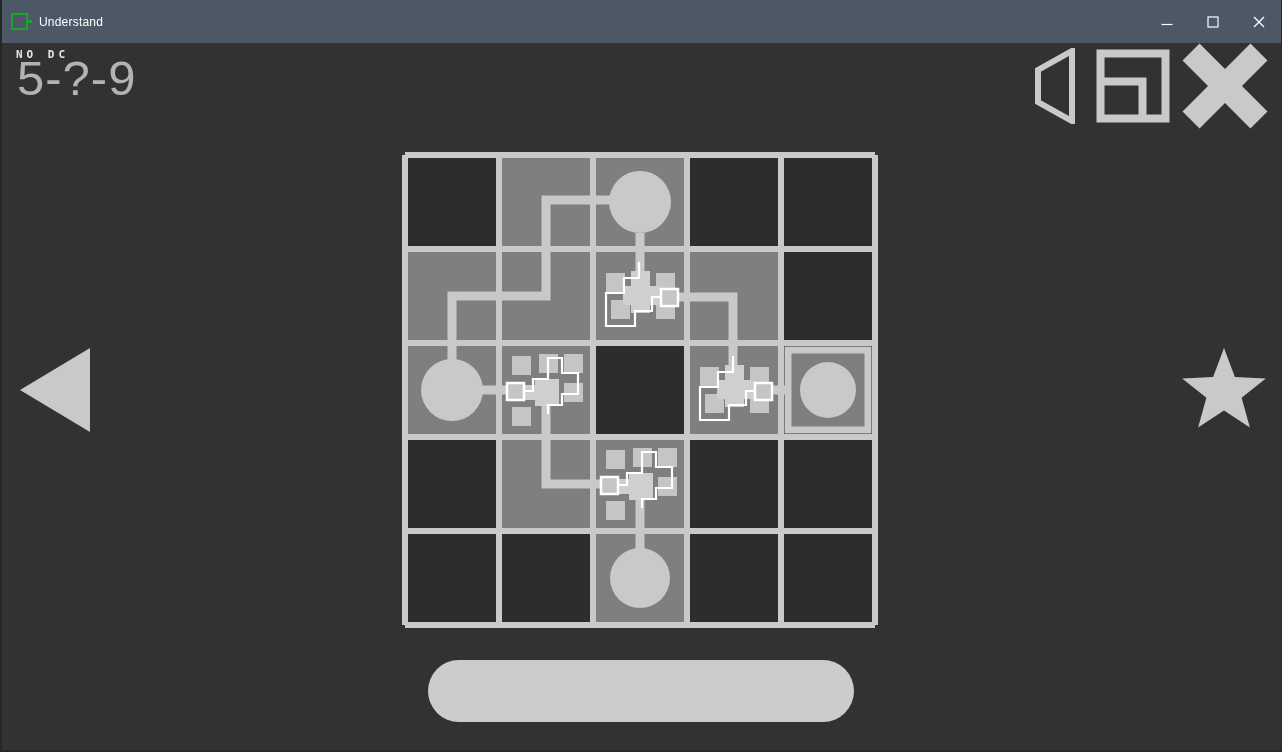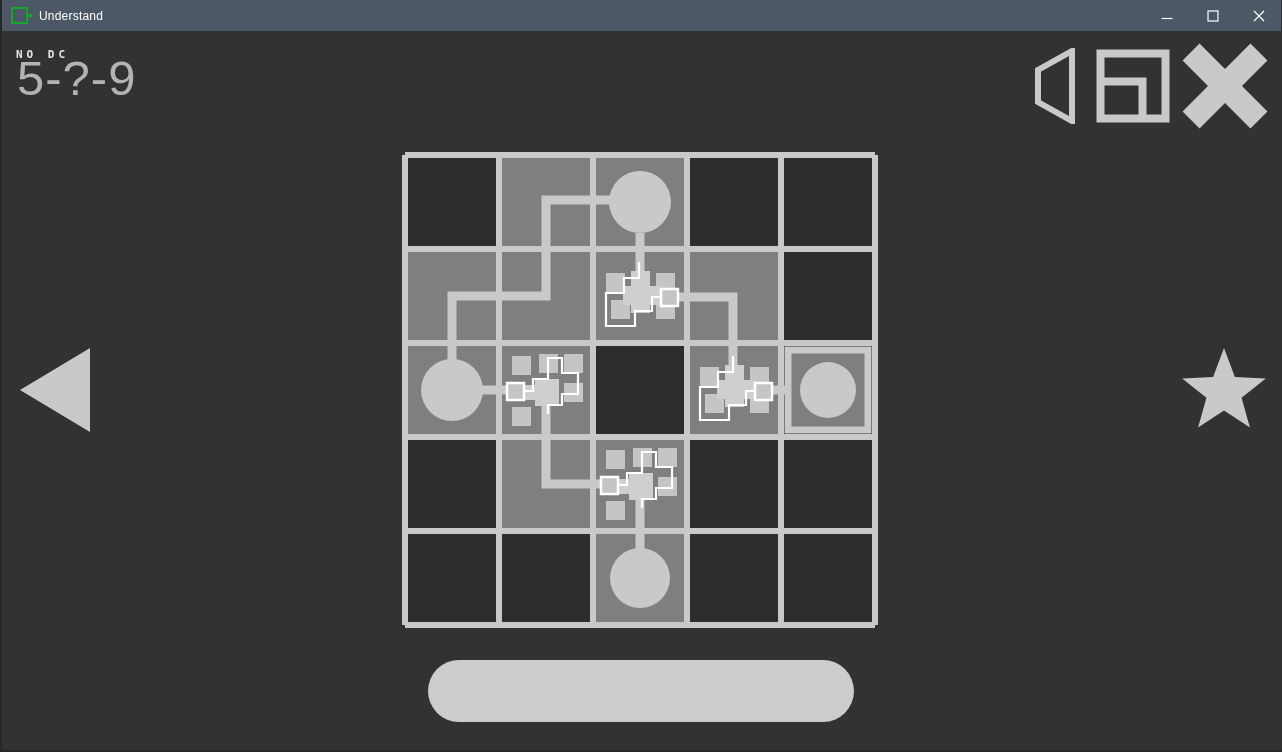--- a/index.html
+++ b/index.html
@@ -4,21 +4,21 @@
 <style>
   html,body{margin:0;padding:0;}
   body{
     width:1282px;height:752px;position:relative;overflow:hidden;
     background:var(--bg,#323232);
     font-family:"Liberation Sans", sans-serif;
     -webkit-font-smoothing:antialiased;
   }
   
   .titlebar{
-    position:absolute;left:0;top:0;width:1282px;height:31px;
+    position:absolute;left:0;top:0;width:1282px;height:43px;
     background:var(--titlebar,#4d5866);
     display:flex;align-items:center;
     color:var(--titletext,#fff);
     font-size:12px;
   }
   .app-icon{
     width:13px;height:13px;margin-left:11px;
     border:2px solid var(--green,#1aa42c);
     position:relative;flex:0 0 auto;
   }

